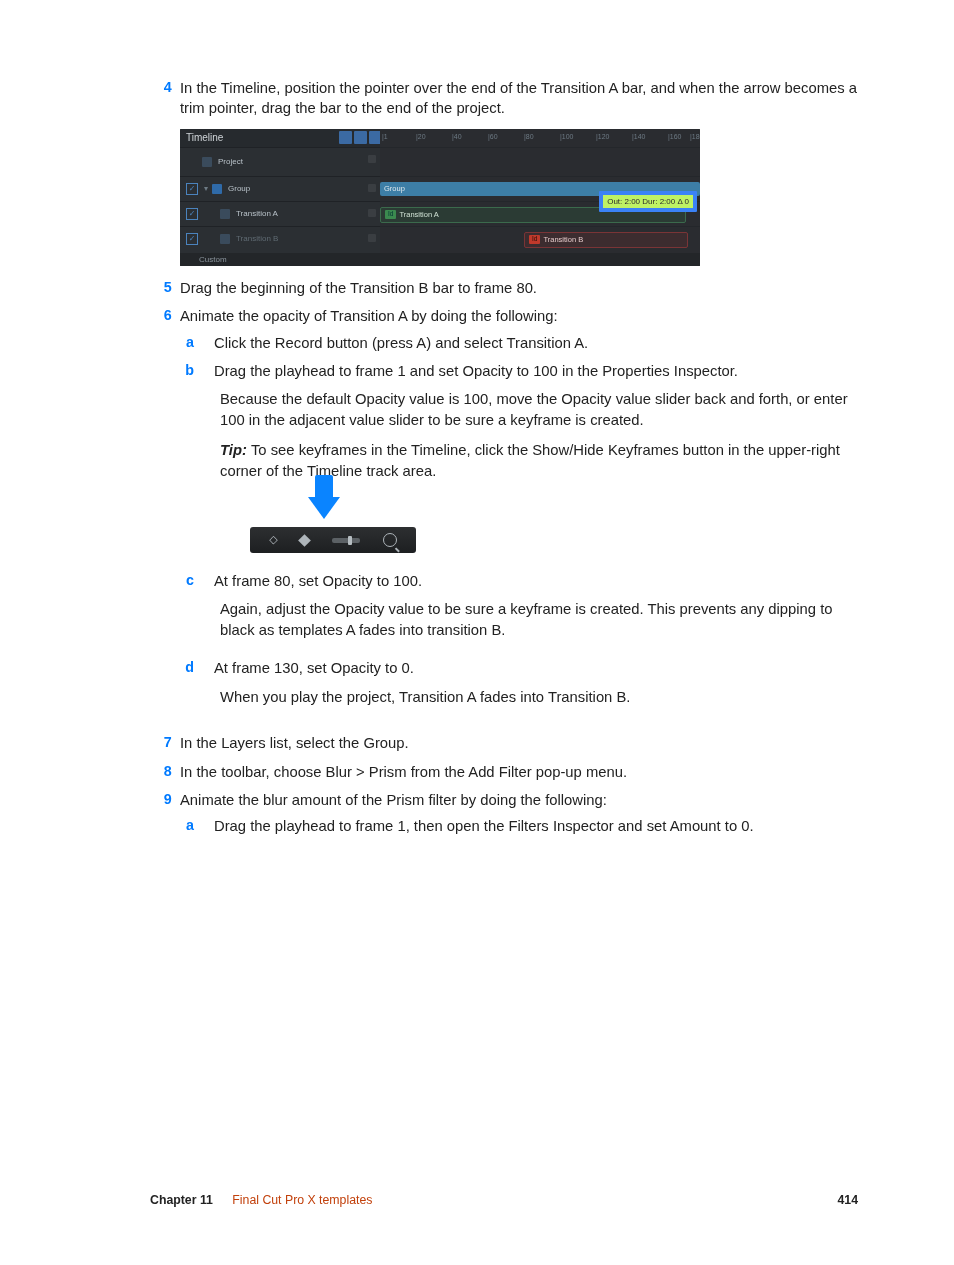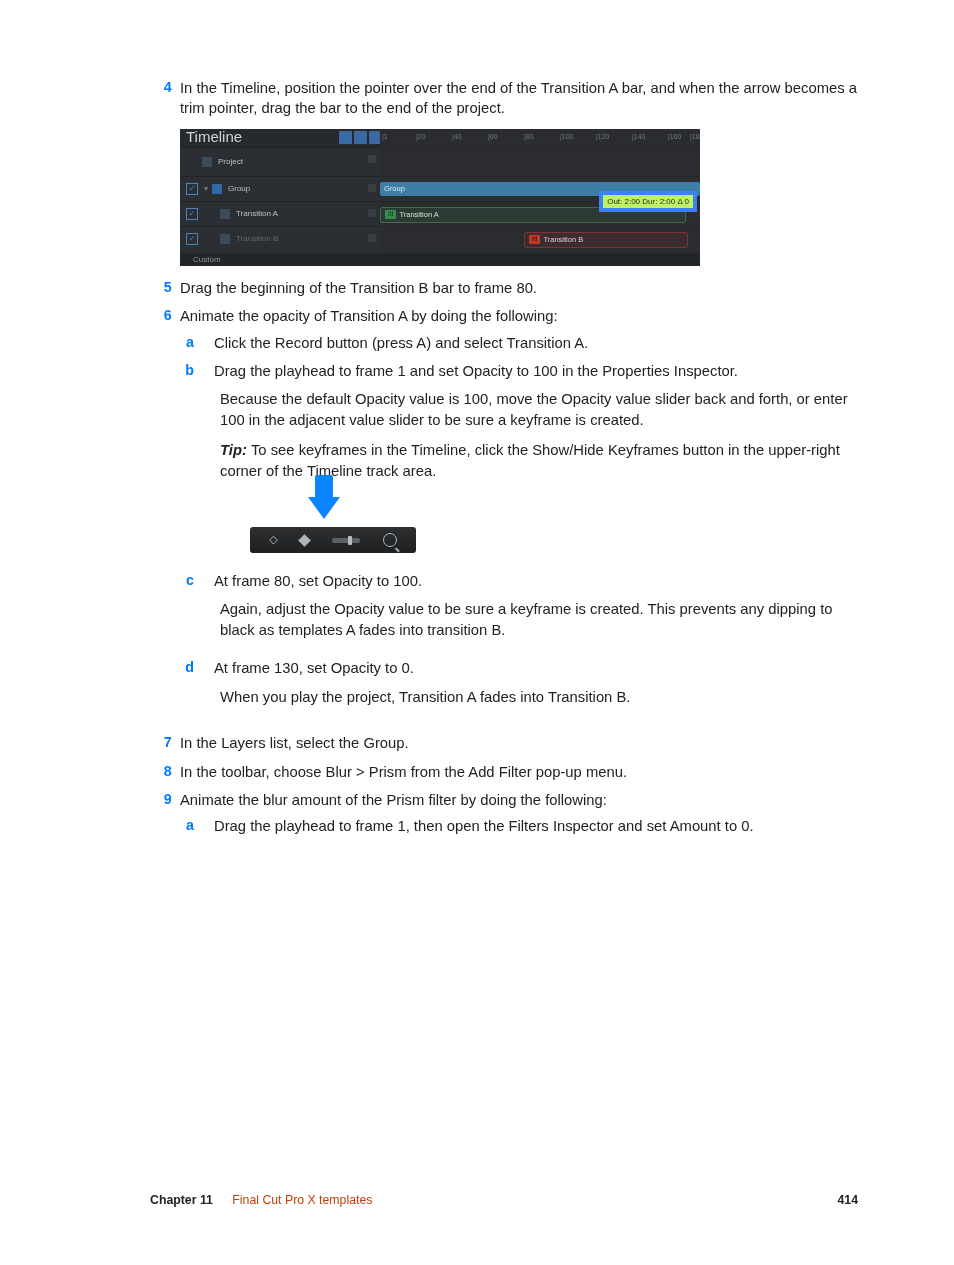--- a/index.html
+++ b/index.html
@@ -6,33 +6,33 @@
   .page{width:954px;min-height:1265px;margin:0 auto;position:relative;box-sizing:border-box;padding:78px 96px 60px 150px}
   .ol-item{display:flex;margin:0 0 8px 0}
   .ol-num{flex:0 0 22px;text-align:right;color:#007aff;font-weight:600;font-size:14.3px;letter-spacing:.2px}
   .ol-body{flex:1;padding-left:8px}
   .sub-item{display:flex;margin:6px 0 8px 0}
   .sub-let{flex:0 0 14px;text-align:right;color:#007aff;font-weight:600;font-size:14.3px}
   .sub-body{flex:1;padding-left:20px}
   .para{margin:8px 0 10px 6px}
   .tip-label{font-style:italic;font-weight:600}
   .figure-timeline{margin:10px 0 12px 0;width:520px;height:137px;background:#2e3033;border-radius:1px;position:relative;overflow:hidden;font-size:8px;color:#9aa6b0}
-  .tl-head{position:absolute;left:0;top:0;width:200px;height:18px;background:#262a2e;display:flex;align-items:center;padding-left:6px;color:#cfd4d8;font-size:15px}
+  .tl-head{position:absolute;left:0;top:0;width:200px;height:18px;background:#262a2e;display:flex;align-items:center;padding-left:6px;color:#cfd4d8;font-size:10px}
   .tl-head-ico{position:absolute;right:4px;top:2px;display:flex;gap:2px}
   .tl-head-ico span{width:13px;height:13px;background:#3b6aa3;border-radius:1px;display:inline-block}
   .tl-left{position:absolute;left:0;top:18px;width:200px;bottom:0;background:#2b2f33}
   .tl-row{height:24px;display:flex;align-items:center;border-top:1px solid #1f2226;padding:0 6px;position:relative}
   .tl-row .chk{width:10px;height:10px;border:1px solid #4b83bd;margin-right:6px;display:inline-flex;align-items:center;justify-content:center}
   .tl-row .chk.on::after{content:"✓";color:#4b83bd;font-size:8px;line-height:1}
   .tl-row .ico{width:10px;height:10px;background:#3a4b5c;margin-right:6px;border-radius:1px}
   .tl-row .label{color:#b8c1c8}
   .tl-row.dim .label{color:#5f6a72}
   .tl-row .tail{position:absolute;right:4px;top:7px;width:8px;height:8px;background:#3a3e42;border-radius:1px}
   .tl-row.group .ico{background:#2f6aa8}
-  .tl-footer{position:absolute;left:0;bottom:0;height:13px;width:200px;background:#232629;display:flex;align-items:center;color:#8a949c;padding-left:13px;font-size:8px}
+  .tl-footer{position:absolute;left:0;bottom:0;height:13px;width:200px;background:#232629;display:flex;align-items:center;color:#8a949c;padding-left:19px;font-size:8px}
   .tl-right{position:absolute;left:200px;right:0;top:0;bottom:0;background:#2a2c30}
   .ruler{height:18px;border-bottom:1px solid #1d1f22;position:relative}
   .ruler .tick{position:absolute;top:3px;font-size:7px;color:#6d7a84}
   .track-area{position:absolute;left:0;right:0;top:18px;bottom:13px}
   .track{position:relative;height:24px;border-top:1px solid #24272b}
   .bar{position:absolute;top:5px;height:14px;border-radius:2px;display:flex;align-items:center;padding-left:4px;font-size:7.5px}
   .bar.group{background:#3d7ea6;color:#dfe9ee;left:0;right:0}
   .bar.green{background:#2b3b34;border:1px solid #3b6a4c}
   .bar.green .tag{background:#3b8a4f;color:#033;padding:0 3px;border-radius:1px;margin-right:3px;font-size:6.5px}
   .bar.green .txt{color:#cfe0d3}

